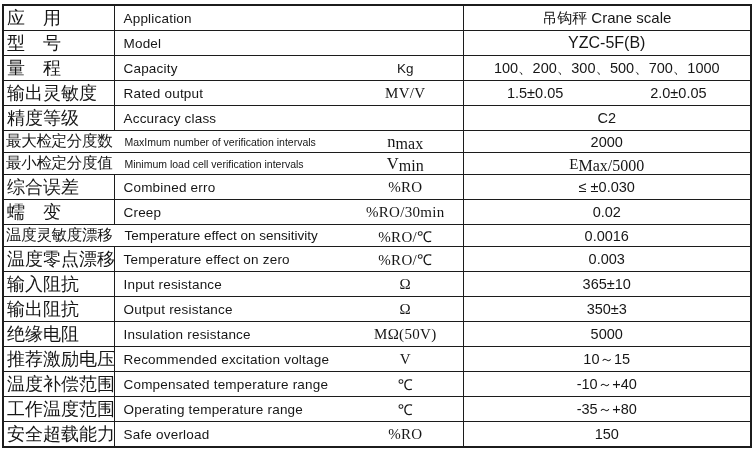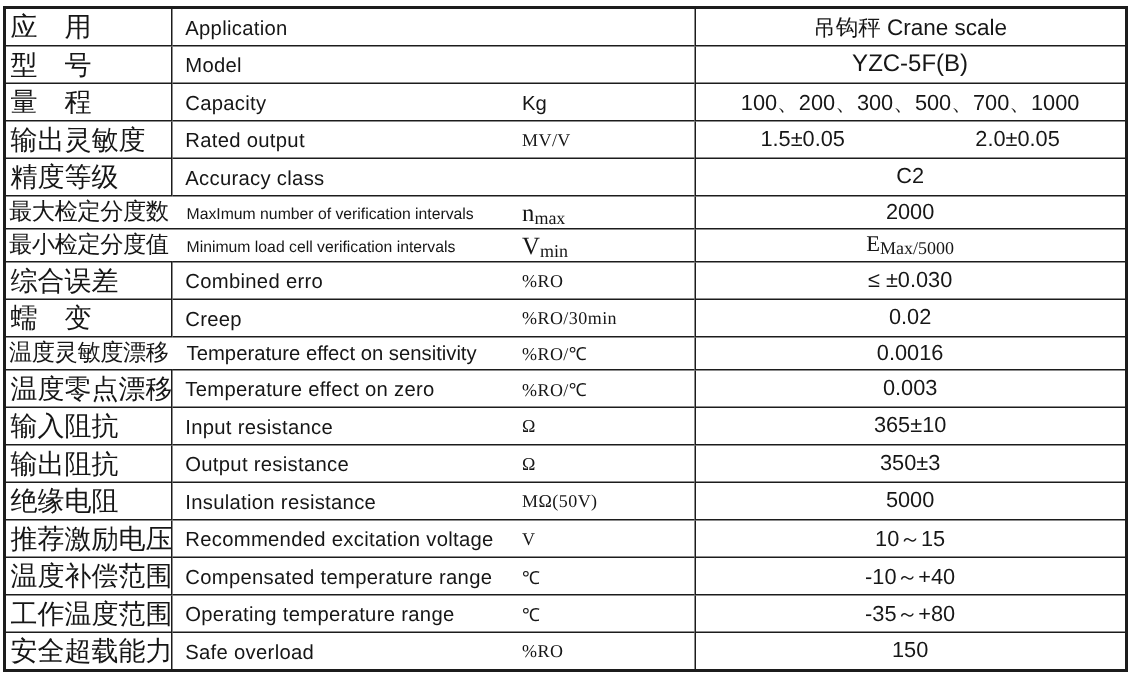--- a/index.html
+++ b/index.html
@@ -49,29 +49,30 @@
   td.c-merged .en-run.sm { font-size:10.5px; }
 
   td.c-en {
     font-size:13.5px;
     padding-left:9px;
     letter-spacing:0.2px;
   }
 
   td.c-unit {
     border-right:1.5px solid #1c1c1c;
+    text-align:center;
     font-size:13.5px;
   }
   td.c-unit.serif {
     font-family:"Liberation Serif", serif;
-    font-size:12px;
+    font-size:15px;
     letter-spacing:0.3px;
   }
   .ubase { font-family:"Liberation Serif", serif; font-size:16.5px; }
-  .usub  { font-family:"Liberation Serif", serif; font-size:12px; position:relative; top:2px; }
+  .usub  { font-family:"Liberation Serif", serif; font-size:16px; position:relative; top:2px; }
   .vbase { font-family:"Liberation Serif", serif; font-size:15px; }
 
   td.c-val {
     text-align:center;
     font-size:14.5px;
     white-space:pre;
     margin-top:28px;
   }
   td.c-val.model { font-size:16px; }
   td.c-val.cjk   { font-size:15px; }

